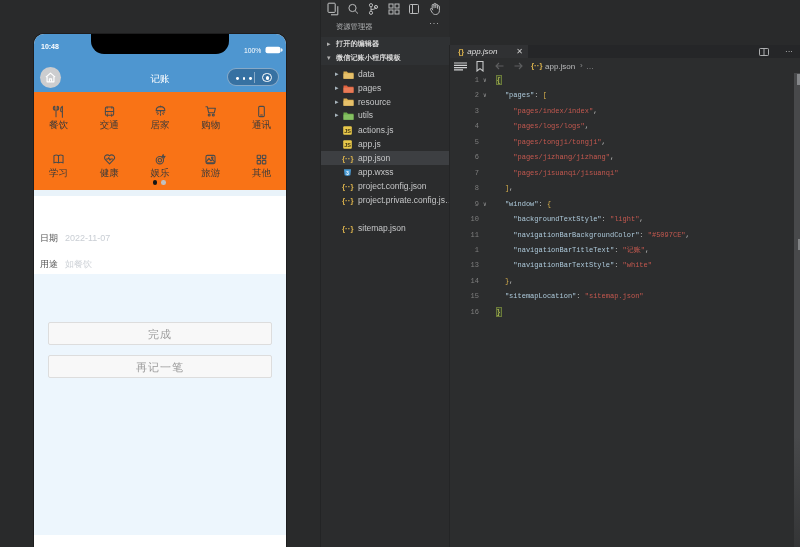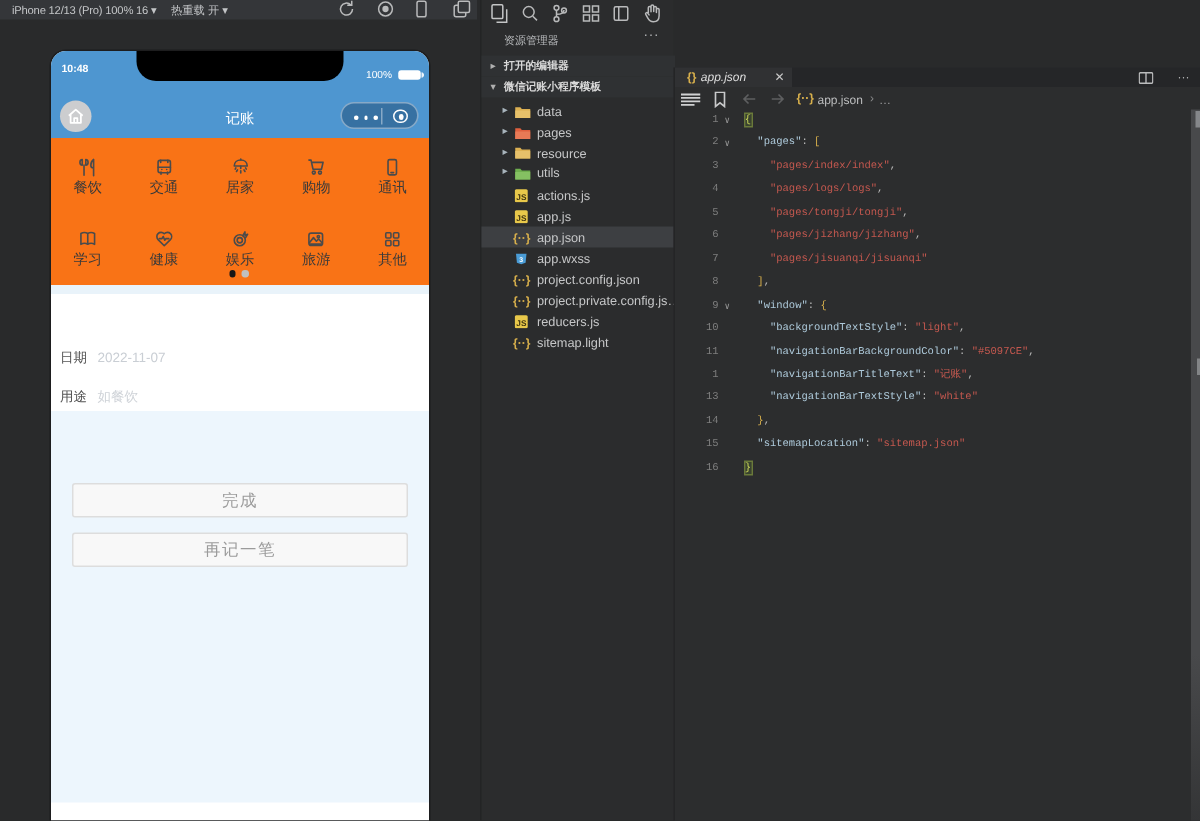--- a/index.html
+++ b/index.html
@@ -92,46 +92,20 @@
   .p { color:#bdbdbd; }
   .bm { color:#cdd65a; background:#39432f; outline:1px solid #6a7a3a; }
   #scrolltrack { position:absolute; left:344px; top:28px; width:7px; height:519px;
     background:linear-gradient(#48494b 0, #48494b 70%, #2c2d2e 100%); }
   #scrollthumb { position:absolute; left:346.5px; top:28.5px; width:4.5px; height:11.5px; background:#85878a; }
   #scrollmark { position:absolute; left:347.5px; top:194px; width:3.5px; height:11px; background:#828486; }
 </style>
 </head>
 <body>
 <div id="root">
-  <div id="simbar" class="abs">
-      <span class="t1" style="letter-spacing:-0.15px">iPhone 12/13 (Pro) 100% 16 ▾</span>
-      <span class="t2">热重载 开 ▾</span>
-    <svg class="abs" style="left:223.5px;top:-1px" width="14" height="14" viewBox="0 0 14 14">
-        <g fill="none" stroke="#b9babb" stroke-width="1">
-          <path d="M11 7a4 4 0 1 1-1.2-2.8M10.5 1.5v3h-3"></path>
-        </g>
-      </svg>
-    <svg class="abs" style="left:250.0px;top:-1px" width="14" height="14" viewBox="0 0 14 14">
-        <g fill="none" stroke="#b9babb" stroke-width="1">
-          <circle cx="7" cy="7" r="4.6"></circle>
-          <circle cx="7" cy="7" r="1.6" fill="#b9babb"></circle>
-        </g>
-      </svg>
-    <svg class="abs" style="left:274.0px;top:-1px" width="14" height="14" viewBox="0 0 14 14">
-        <g fill="none" stroke="#b9babb" stroke-width="1">
-          <rect x="4" y="1.8" width="6" height="10.4" rx="1.2"></rect>
-        </g>
-      </svg>
-    <svg class="abs" style="left:301.0px;top:-1px" width="14" height="14" viewBox="0 0 14 14">
-        <g fill="none" stroke="#b9babb" stroke-width="1">
-          <rect x="4.5" y="1.8" width="7.5" height="7.5" rx="1"></rect>
-          <path d="M9.5 9.3v1.6a1.3 1.3 0 0 1-1.3 1.3H3.1a1.3 1.3 0 0 1-1.3-1.3V5.8a1.3 1.3 0 0 1 1.3-1.3h1.4"></path>
-        </g>
-      </svg>
-    </div>
 
   <div id="phone" class="abs">
     <div id="pblue"></div>
     <div id="notch"></div>
     <div id="clock" class="st">10:48</div>
     <div id="batt" class="st">100%</div>
     <svg class="abs" style="left:231px;top:12px" width="18" height="8" viewBox="0 0 18 8">
         <rect x="0.5" y="0.8" width="15" height="6.4" rx="2" fill="#fff"></rect>
         <path d="M16 2.2v3.6c1.1-.1 1.7-.9 1.7-1.8 0-.9-.6-1.7-1.7-1.8z" fill="#fff" opacity="0.9"></path>
       </svg>
@@ -353,30 +327,23 @@
         <span class="nm">app.wxss</span>
       </div>
     <div class="trow" style="top:179px">
         <span class="ic" style="top:0px;left:21px"><span style="color:#d8b04c;font-weight:bold;font-size:8px">{··}</span></span>
         <span class="nm">project.config.json</span>
       </div>
     <div class="trow" style="top:193px">
         <span class="ic" style="top:0px;left:21px"><span style="color:#d8b04c;font-weight:bold;font-size:8px">{··}</span></span>
         <span class="nm">project.private.config.js…</span>
       </div>
-    <div class="trow" style="top:207px">
-        <span class="ic" style="top:2px"><svg width="9" height="9" viewBox="0 0 9 9">
-            <rect x="0.2" y="0.2" width="8.6" height="8.6" rx="1" fill="#e8c84a"></rect>
-            <text x="4.6" y="7" font-size="5.5" font-family="Liberation Sans" font-weight="bold" fill="#403510" text-anchor="middle">JS</text>
-          </svg></span>
-        <span class="nm">reducers.js</span>
-      </div>
     <div class="trow" style="top:221px">
         <span class="ic" style="top:0px;left:21px"><span style="color:#d8b04c;font-weight:bold;font-size:8px">{··}</span></span>
-        <span class="nm">sitemap.light</span>
+        <span class="nm">sitemap.json</span>
       </div>
   </div>
 
   <div id="editor" class="abs">
     <div id="tabbar">
         <div id="tab"><span class="bn">{}</span>app.json<span class="x">✕</span></div>
       <svg class="abs" style="left:309px;top:3px" width="10" height="8" viewBox="0 0 10 8">
           <g fill="none" stroke="#bcbdbe" stroke-width="0.9">
             <rect x="0.5" y="0.5" width="9" height="7" rx="0.8"></rect>
             <path d="M5 0.5v7"></path>

